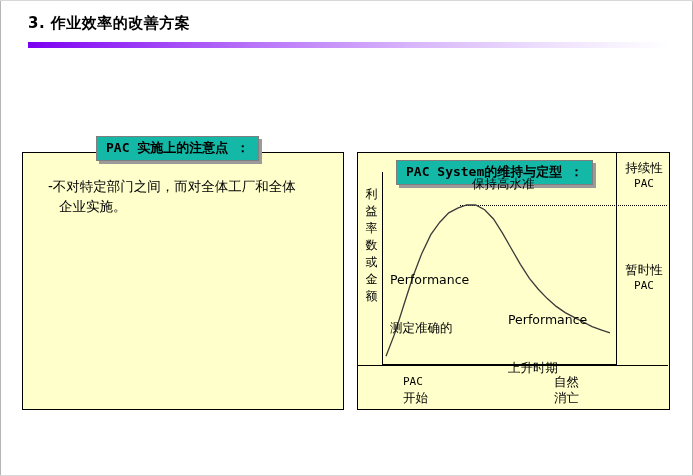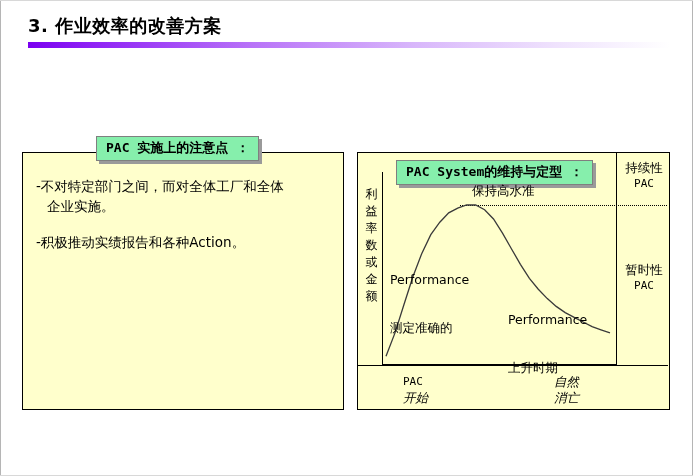--- a/index.html
+++ b/index.html
@@ -40,21 +40,21 @@
     left: 0; bottom: 0;
     width: 693px; height: 1px;
     background: #d8d8d8;
   }
 
   
   .page-title {
     position: absolute;
     left: 28px;
     top: 14px;
-    font-size: 18px;
+    font-size: 15px;
     font-weight: bold;
     letter-spacing: 0.5px;
     white-space: nowrap;
   }
   .title-rule {
     position: absolute;
     left: 28px;
     top: 42px;
     width: 642px;
     height: 6px;
@@ -77,21 +77,21 @@
   .panel-right {
     left: 357px;
     top: 152px;
     width: 313px;
     height: 258px;
   }
 
   
   .badge {
     position: absolute;
-    background: #86efac;
+    background: #14b8a6;
     border: 1px solid #7f7f7f;
     box-shadow: 3px 3px 0 #9a9a9a;
     padding: 2px 9px 3px 9px;
     font-size: 13px;
     font-weight: bold;
     white-space: nowrap;
     box-sizing: border-box;
     font-family: "DejaVu Sans Mono", "Liberation Mono", monospace;
   }
   .badge-left {
@@ -100,21 +100,21 @@
   }
   .badge-right {
     left: 396px;
     top: 136px;
     margin-top: 24px;
   }
 
   
   .bullet-list {
     position: absolute;
-    left: 36px;
+    left: 48px;
     top: 176px;
     width: 300px;
   }
   .bullet-item {
     margin-bottom: 16px;
     font-size: 13.5px;
     line-height: 20px;
     white-space: pre-wrap;
     text-indent: -11px;
     padding-left: 11px;
@@ -188,21 +188,21 @@
     height: 258px;
     pointer-events: none;
   }
 
   .chart-note {
     position: absolute;
     font-size: 12.5px;
     line-height: 16px;
     white-space: pre;
   }
-  .note-high    { left: 115px; top: 31px; text-align: right; }
+  .note-high    { left: 115px; top: 24px; text-align: right; }
   .note-rise    { left: 33px;  top: 88px; }
   .note-fall    { left: 151px; top: 128px; }
 
   .side-label {
     position: absolute;
     left: 263px;
     width: 48px;
     text-align: center;
     font-size: 12.5px;
     line-height: 16px;
@@ -212,42 +212,41 @@
   .side-top    { top: 8px; }
   .side-bottom { top: 110px; }
 
   .foot-label {
     position: absolute;
     font-size: 12.5px;
     line-height: 16px;
     text-align: left;
   }
   .foot-label .en { font-size: 11px; font-family: "DejaVu Sans Mono", "Liberation Mono", monospace; display: block; }
-  .foot-label .cn { display: block; font-style: italic; }
+  .foot-label .cn { display: block; }
   .foot-start { left: 46px;  top: 222px; }
   .foot-end   { left: 197px; top: 222px; }
 </style>
 </head>
 <body>
 
 <div class="slide-border-left"></div>
 <div class="slide-border-right"></div>
 <div class="slide-border-top"></div>
 <div class="slide-border-bottom"></div>
 
 <div class="page-title">3.  作业效率的改善方案</div>
 <div class="title-rule"></div>
 
 <div class="panel panel-left"></div>
 <div class="badge badge-left">PAC 实施上的注意点 ：</div>
 
 <div class="bullet-list">
   <div class="bullet-item">-不对特定部门之间，而对全体工厂和全体
 企业实施。</div>
-  <div class="bullet-item">-积极推动实绩报告和各种Action。</div>
 </div>
 
 <div class="panel panel-right"></div>
 <div class="badge badge-right">PAC System的维持与定型 ：</div>
 
 <div class="chart-area">
 
   <div class="axis-y"></div>
   <div class="axis-x"></div>
 

